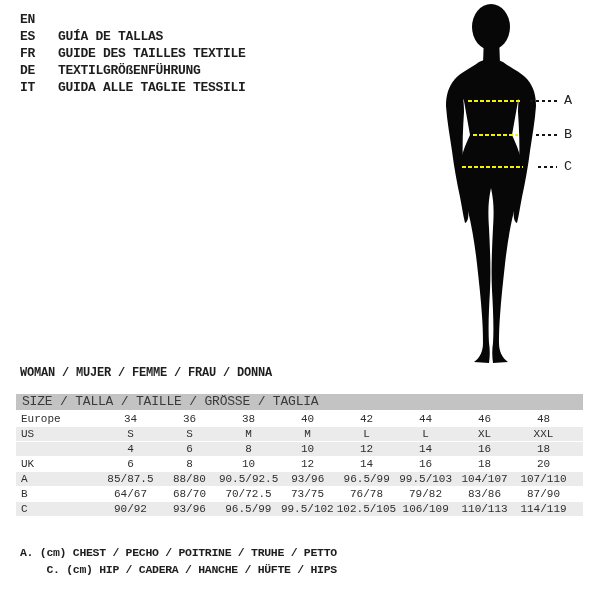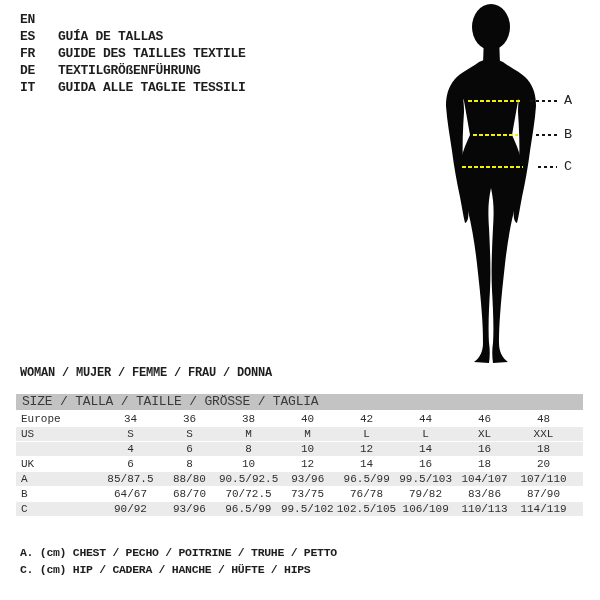--- a/index.html
+++ b/index.html
@@ -26,21 +26,21 @@
   .section-title { position:absolute; left:20px; top:366px; font-size:12px; font-weight:bold; letter-spacing:-0.2px; }
   
   .size-table { position:absolute; left:16px; top:394px; width:567px; font-size:11px; }
   .thead { background:var(--table-header-bg,#c3c3c3); height:16px; line-height:16px;
     padding-left:6px; font-size:13px; color:#3a3a3a; margin-bottom:2px; letter-spacing:-0.2px; }
   .trow { display:flex; height:14px; line-height:14px; margin-bottom:1px; padding-right:10px; color:#2e2e2e; }
   .trow.shaded { background:var(--table-stripe-bg,#ebebeb); }
   .tcell.label { width:80px; padding-left:5px; }
   .tcell.val { flex:1; text-align:center; }
   
-  .legend { position:absolute; left:20px; top:545px; }
+  .legend { position:absolute; left:20px; top:545px;text-align:right; }
   .legend-row { height:16.5px; line-height:16.5px; font-size:11.5px; font-weight:bold; letter-spacing:-0.3px; }
 </style>
 </head>
 <body>
 
 <div class="page">
 
   <div class="lang-block">
       <div class="lang-row">
         <div class="lang-code">EN</div>

